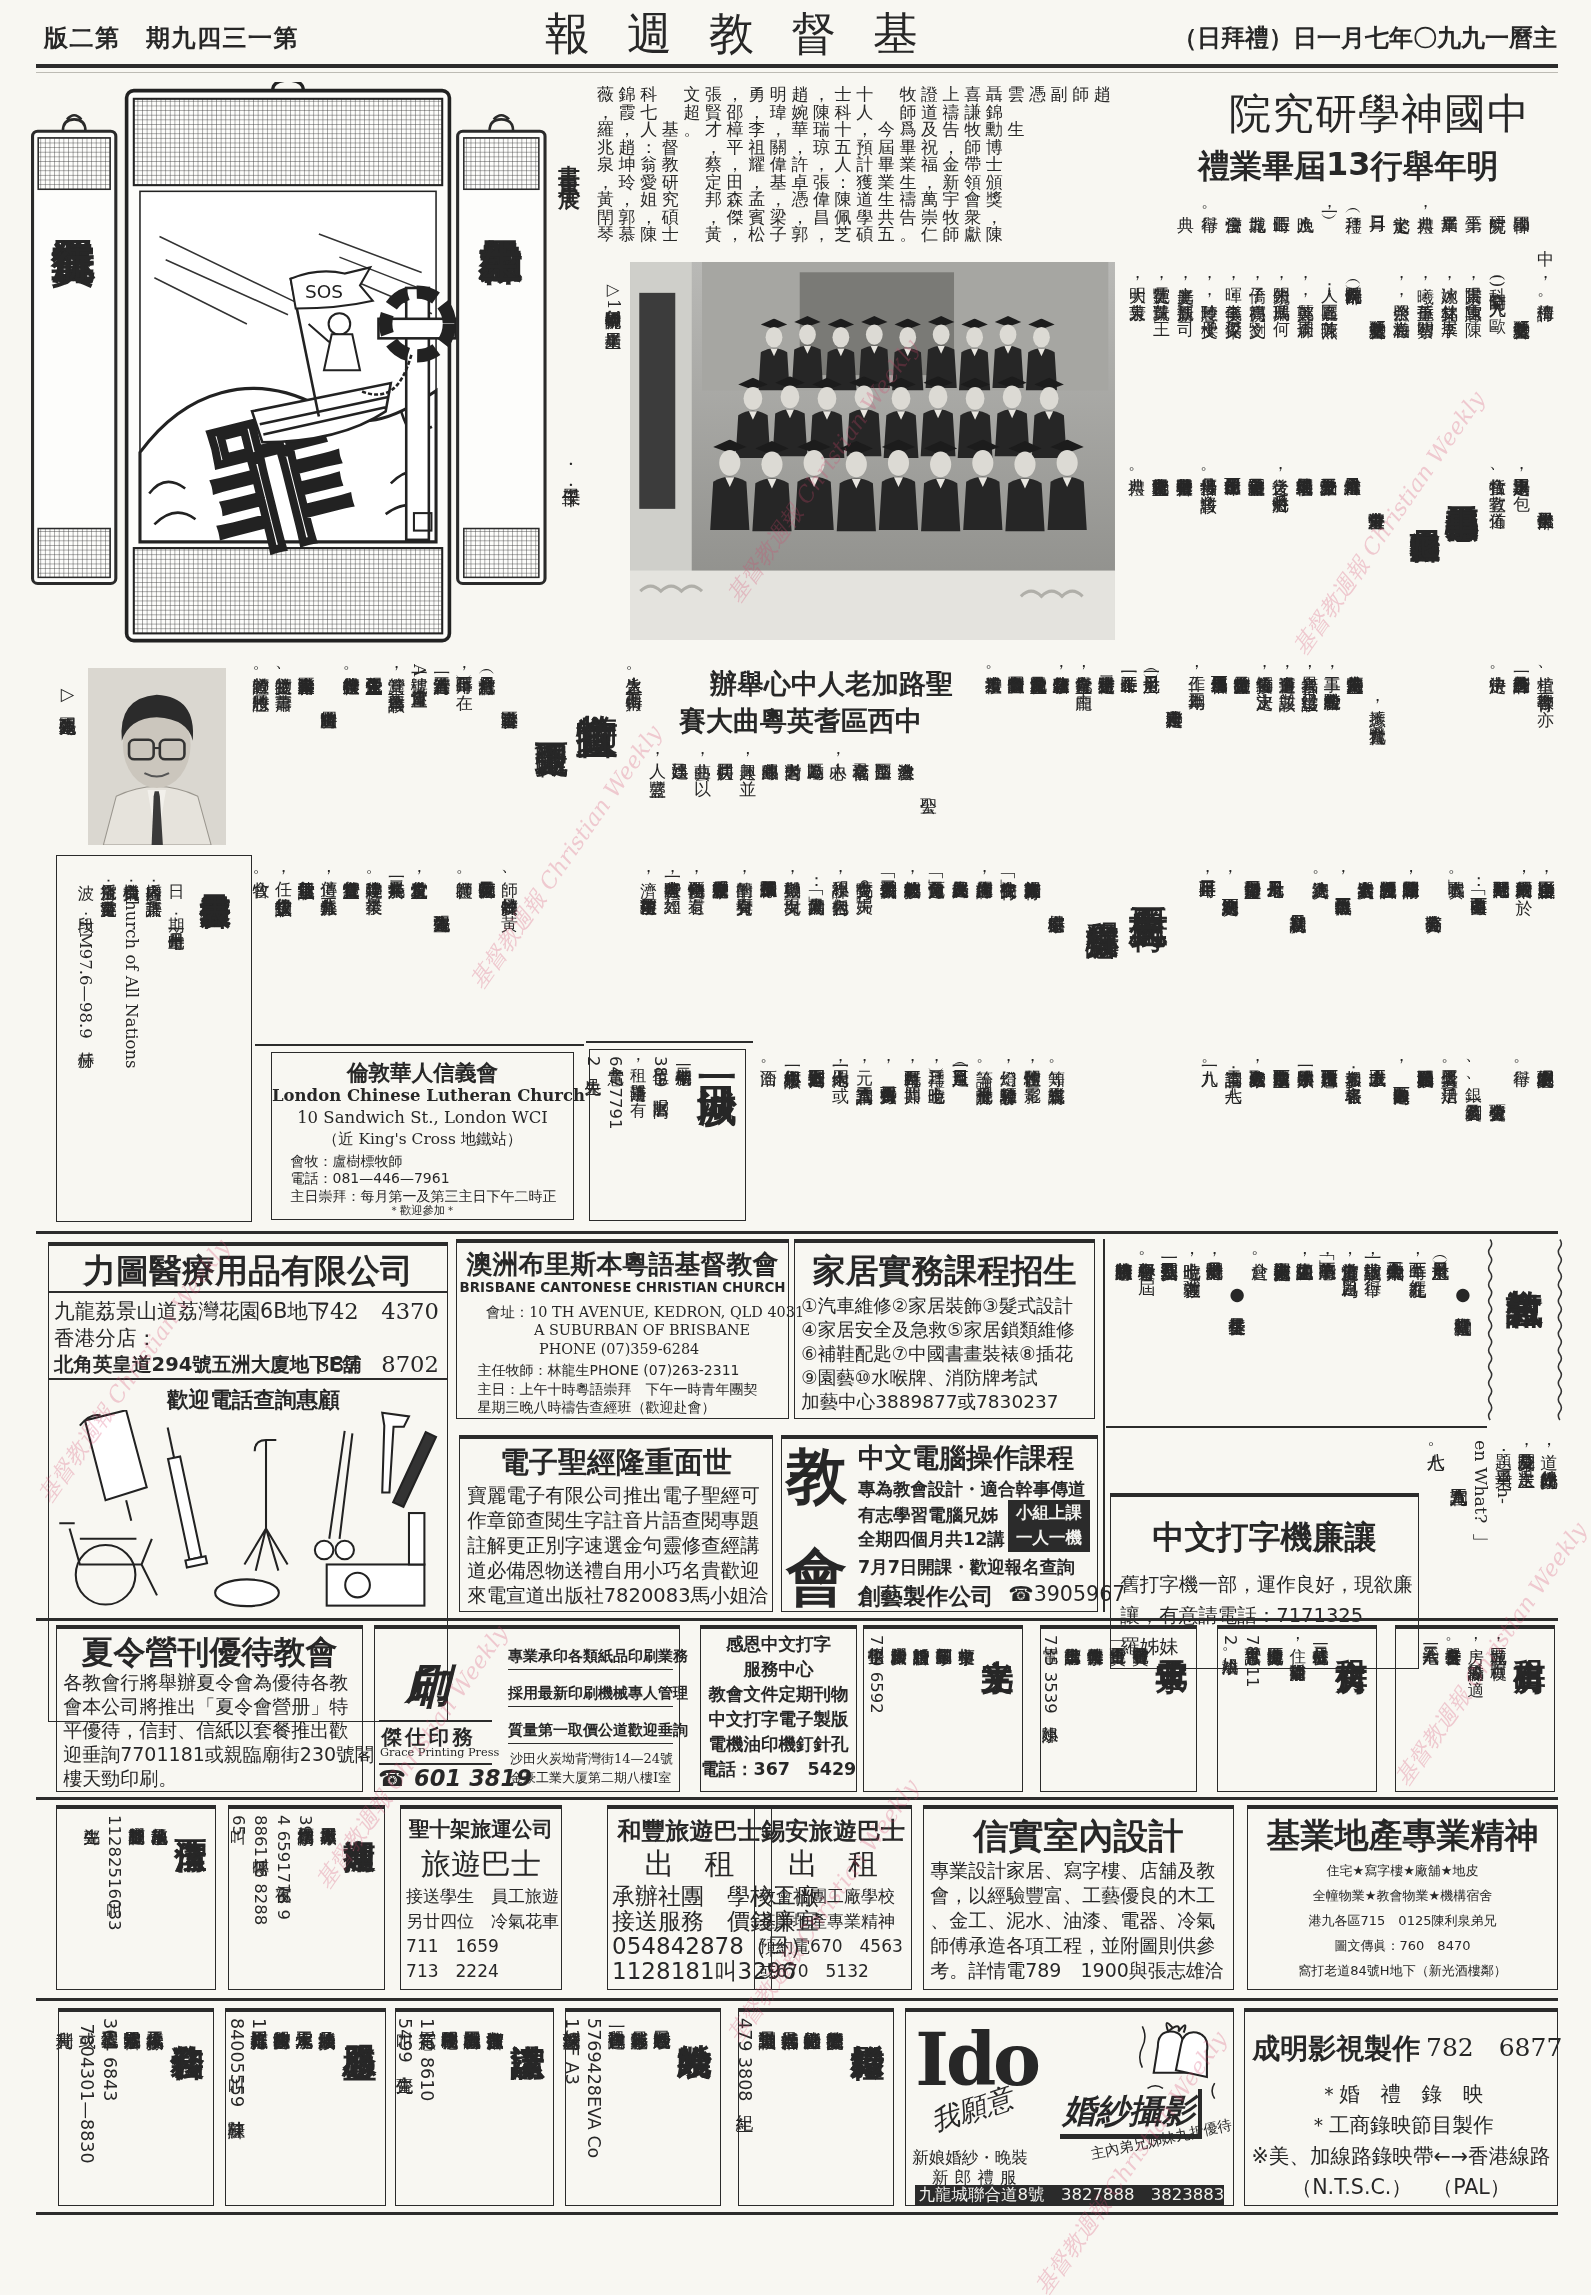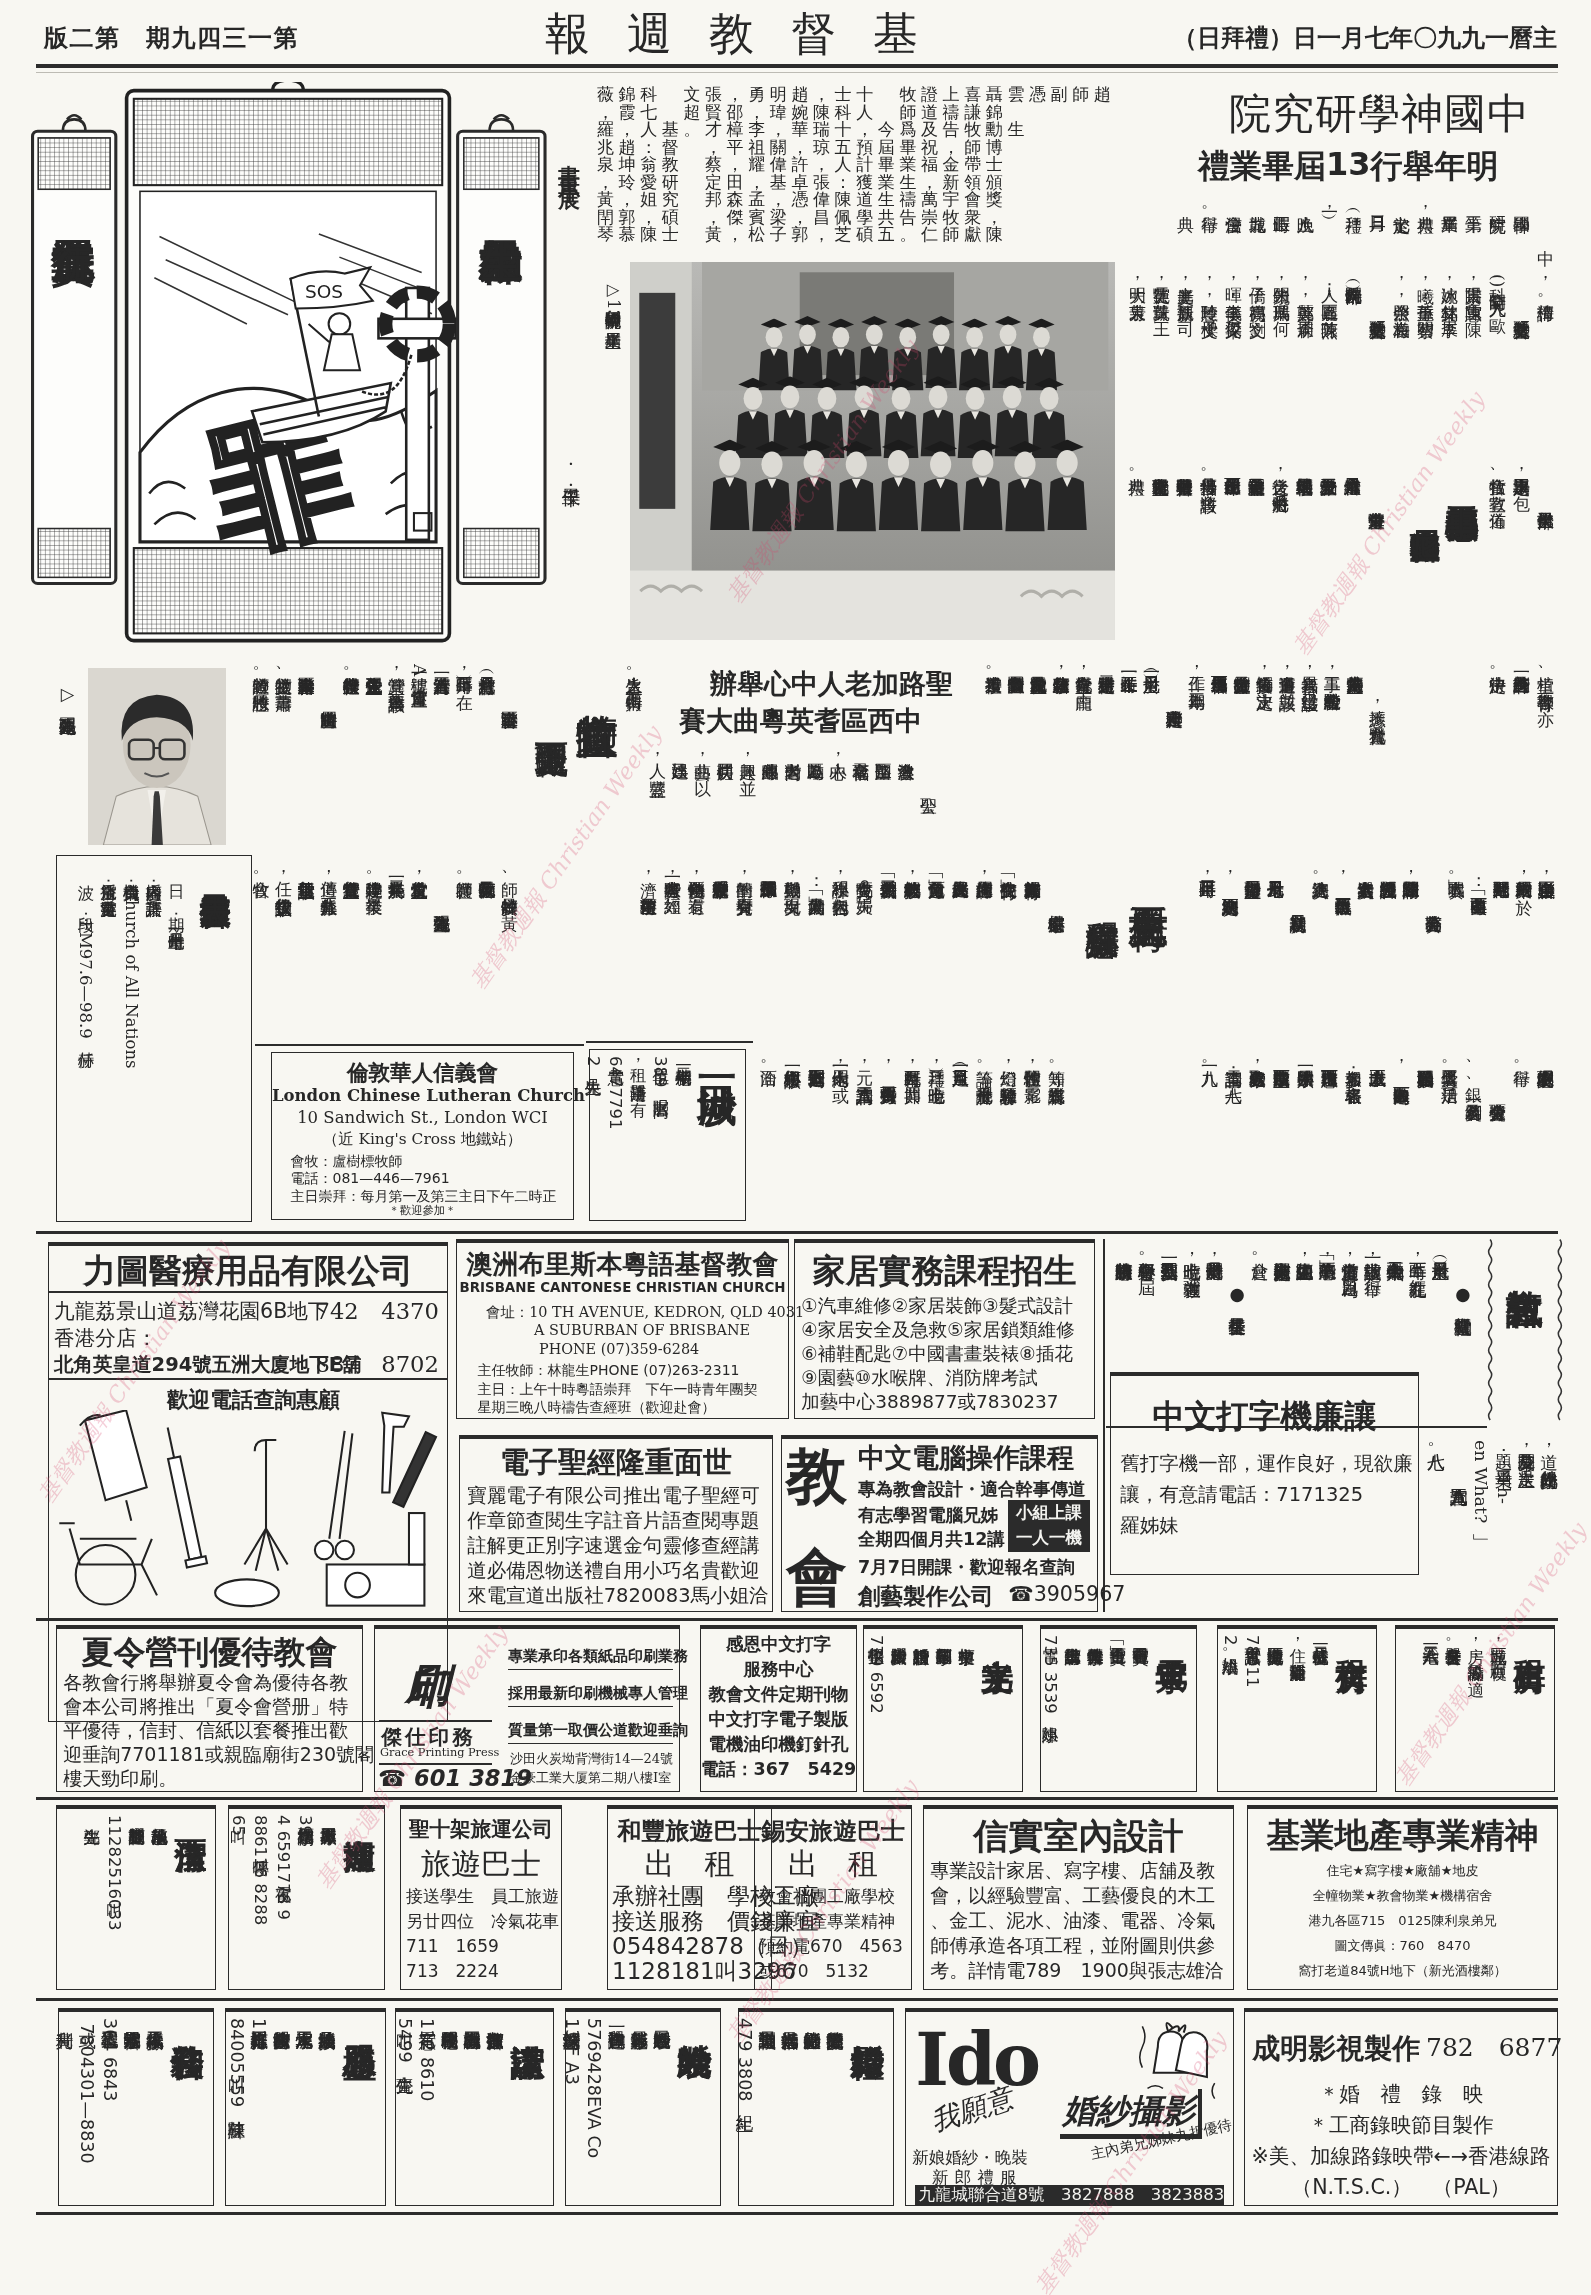--- a/index.html
+++ b/index.html
@@ -529,21 +529,21 @@
   <div class="ln" style="left:76px;top:88px;font-size:17.5px;font-weight:bold;">全期四個月共12講</div>
   <div class="abs black" style="left:226px;top:61px;width:82px;height:52px;text-align:center;font-size:16.5px;line-height:25px;font-weight:bold;">
     <div>小組上課</div>
     <div>一人一機</div>
   </div>
   <div class="ln" style="left:76px;top:116px;font-size:17.5px;font-weight:bold;">7月7日開課・歡迎報名查詢</div>
   <div class="ln" style="left:76px;top:142px;font-size:22.6px;font-weight:bold;">創藝製作公司</div>
   <div class="ln" style="left:226px;top:143px;font-size:20.6px;">☎3905967</div>
 </div>
 
-<div class="ad" style="left:1110px;top:1372px;width:309px;height:203px;">
+<div class="ad" style="left:1110px;top:1493px;width:309px;height:176px;">
   <div class="ln ttl" style="left:0;right:0;top:18.5px;font-size:32px;">中文打字機廉讓</div>
   <div class="abs" style="left:9.3px;top:72px;font-size:19.5px;line-height:31px;white-space:pre;"><div class="ln2">舊打字機一部，運作良好，現欲廉</div><div class="ln2">讓，有意請電話：7171325</div><div class="ln2">羅姊妹</div></div>
 </div>
 
 <div class="rule" style="left:36px;top:1618px;width:1522px;height:2.6px;"></div>
 
 <div class="ad" style="left:56px;top:1625px;width:307px;height:167px;">
   <div class="ln ttl" style="left:0;right:0;top:2.1px;font-size:32px;">夏令營刊優待教會</div>
   <div class="abs" style="left:6.2px;top:41px;font-size:19px;line-height:24px;white-space:pre;"><div class="ln2">各教會行將舉辦夏令會為優待各教</div><div class="ln2">會本公司將推出「夏令會營册」特</div><div class="ln2">平優待，信封、信紙以套餐推出歡</div><div class="ln2">迎垂詢7701181或親臨廟街230號閣</div><div class="ln2">樓天勁印刷。</div></div>
 </div>

